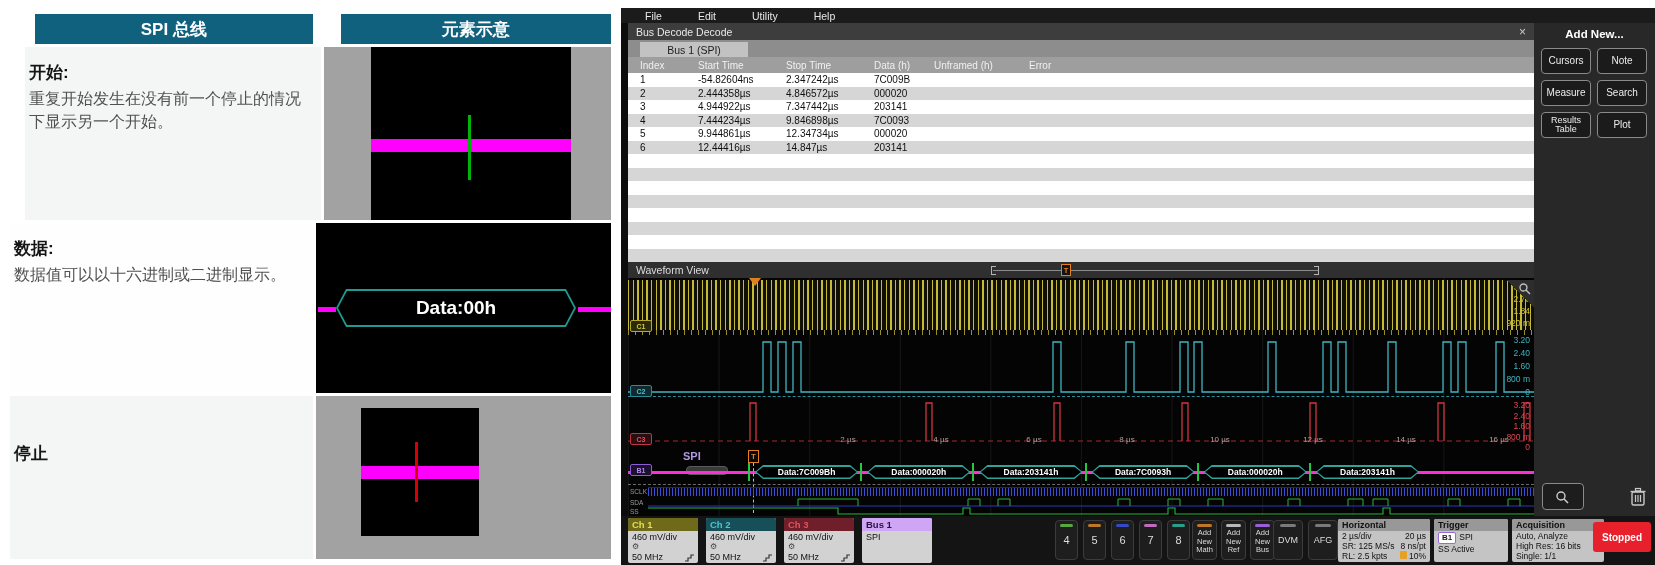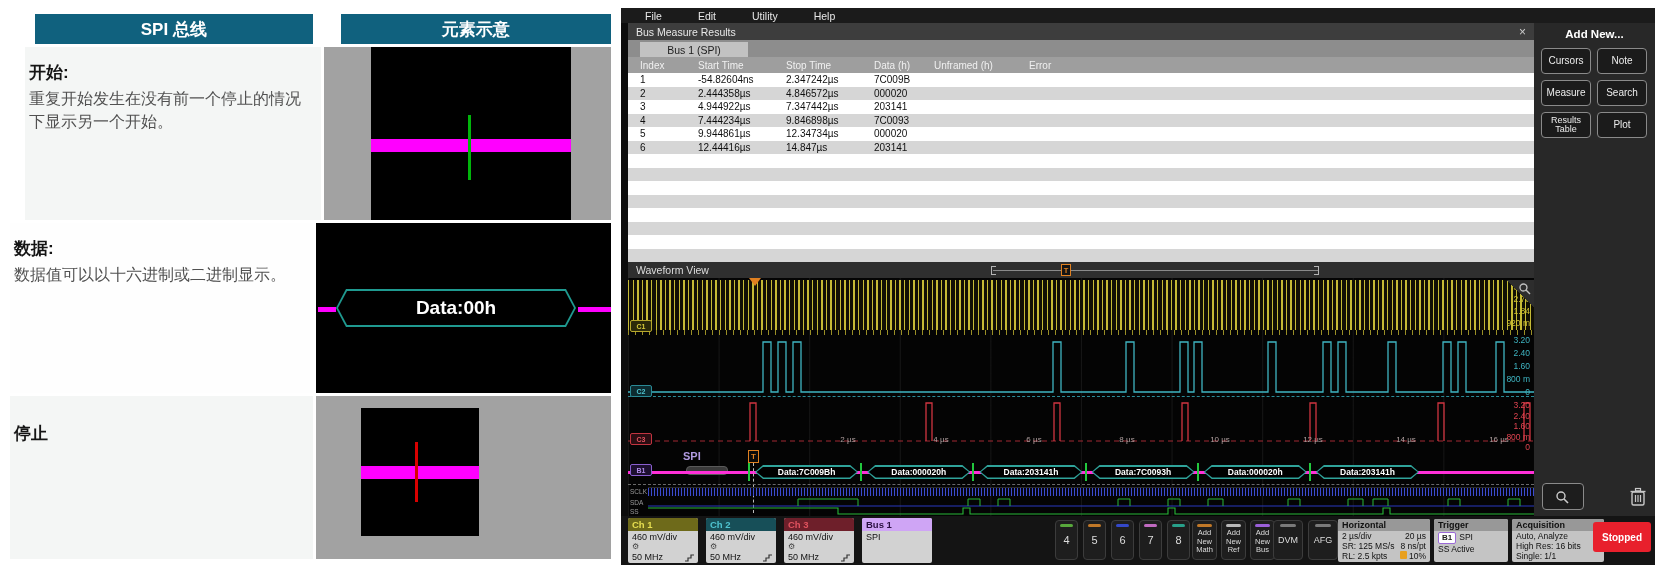--- a/index.html
+++ b/index.html
@@ -225,21 +225,21 @@
           <div class="out"></div>
           <div class="in"></div>
           <div class="lbl">Data:00h</div>
         </div>
         <div class="m-stub" style="left:262px;width:33px;"></div>
       </div>
     </div>
 
     <div class="doc-row r3">
       <div class="doc-cell-l bg-lt">
-        <div class="doc-title" style="margin-top:12px;">停止</div>
+        <div class="doc-title" style="margin-top:32px;">停止</div>
       </div>
       <div class="doc-cell-r gray-pane">
         <div class="blk-rect3">
           <div class="m-band" style="top:58px;height:13px;"></div>
           <div class="r-line" style="left:54px;top:34px;width:3px;height:60px;"></div>
         </div>
       </div>
     </div>
   </div>
 
@@ -247,21 +247,21 @@
 
     <div class="menu-bar">
       <span class="menu-item">File</span>
       <span class="menu-item">Edit</span>
       <span class="menu-item">Utility</span>
       <span class="menu-item">Help</span>
     </div>
 
     <div class="results">
       <div class="rt-title">
-        <span>Bus Measure Results</span>
+        <span>Bus Decode Decode</span>
         <span class="x">×</span>
       </div>
       <div class="rt-tabs">
         <div class="rt-tab">Bus 1 (SPI)</div>
       </div>
       <div class="rt-head">
         <div class="rt-hcell c0">Index</div>
         <div class="rt-hcell c1">Start Time</div>
         <div class="rt-hcell c2">Stop Time</div>
         <div class="rt-hcell c3">Data (h)</div>

